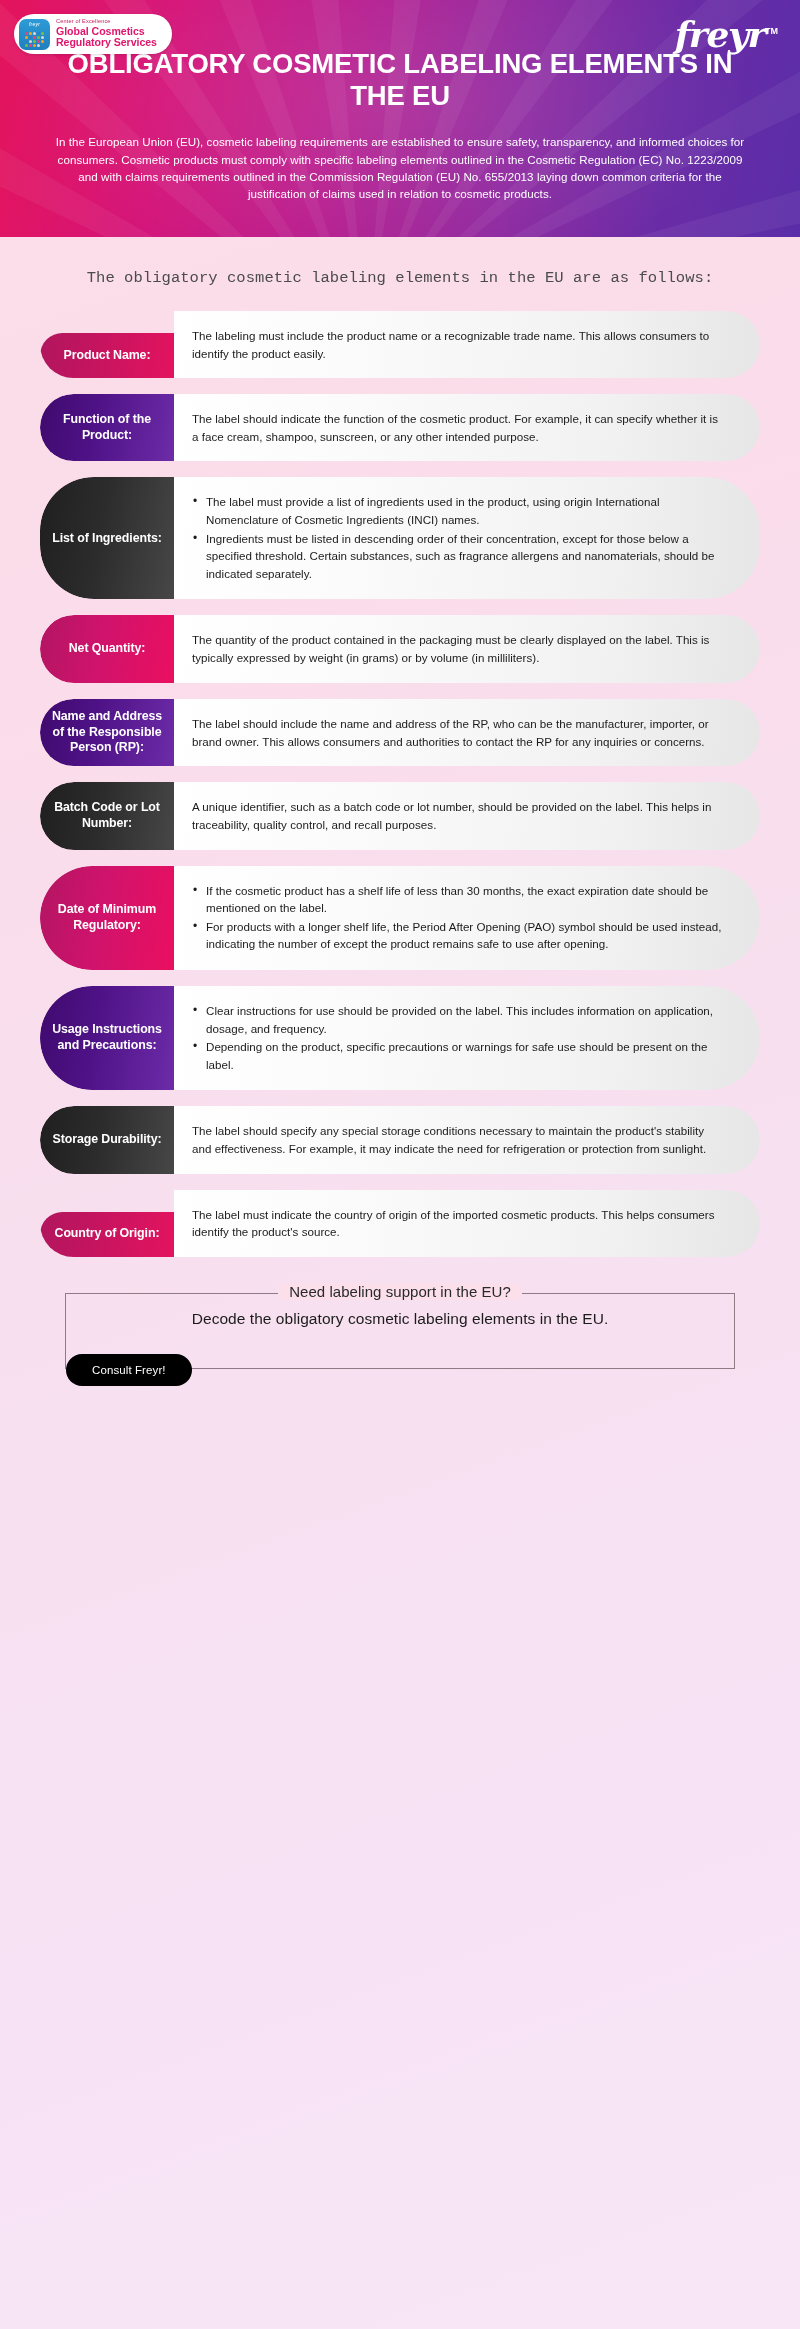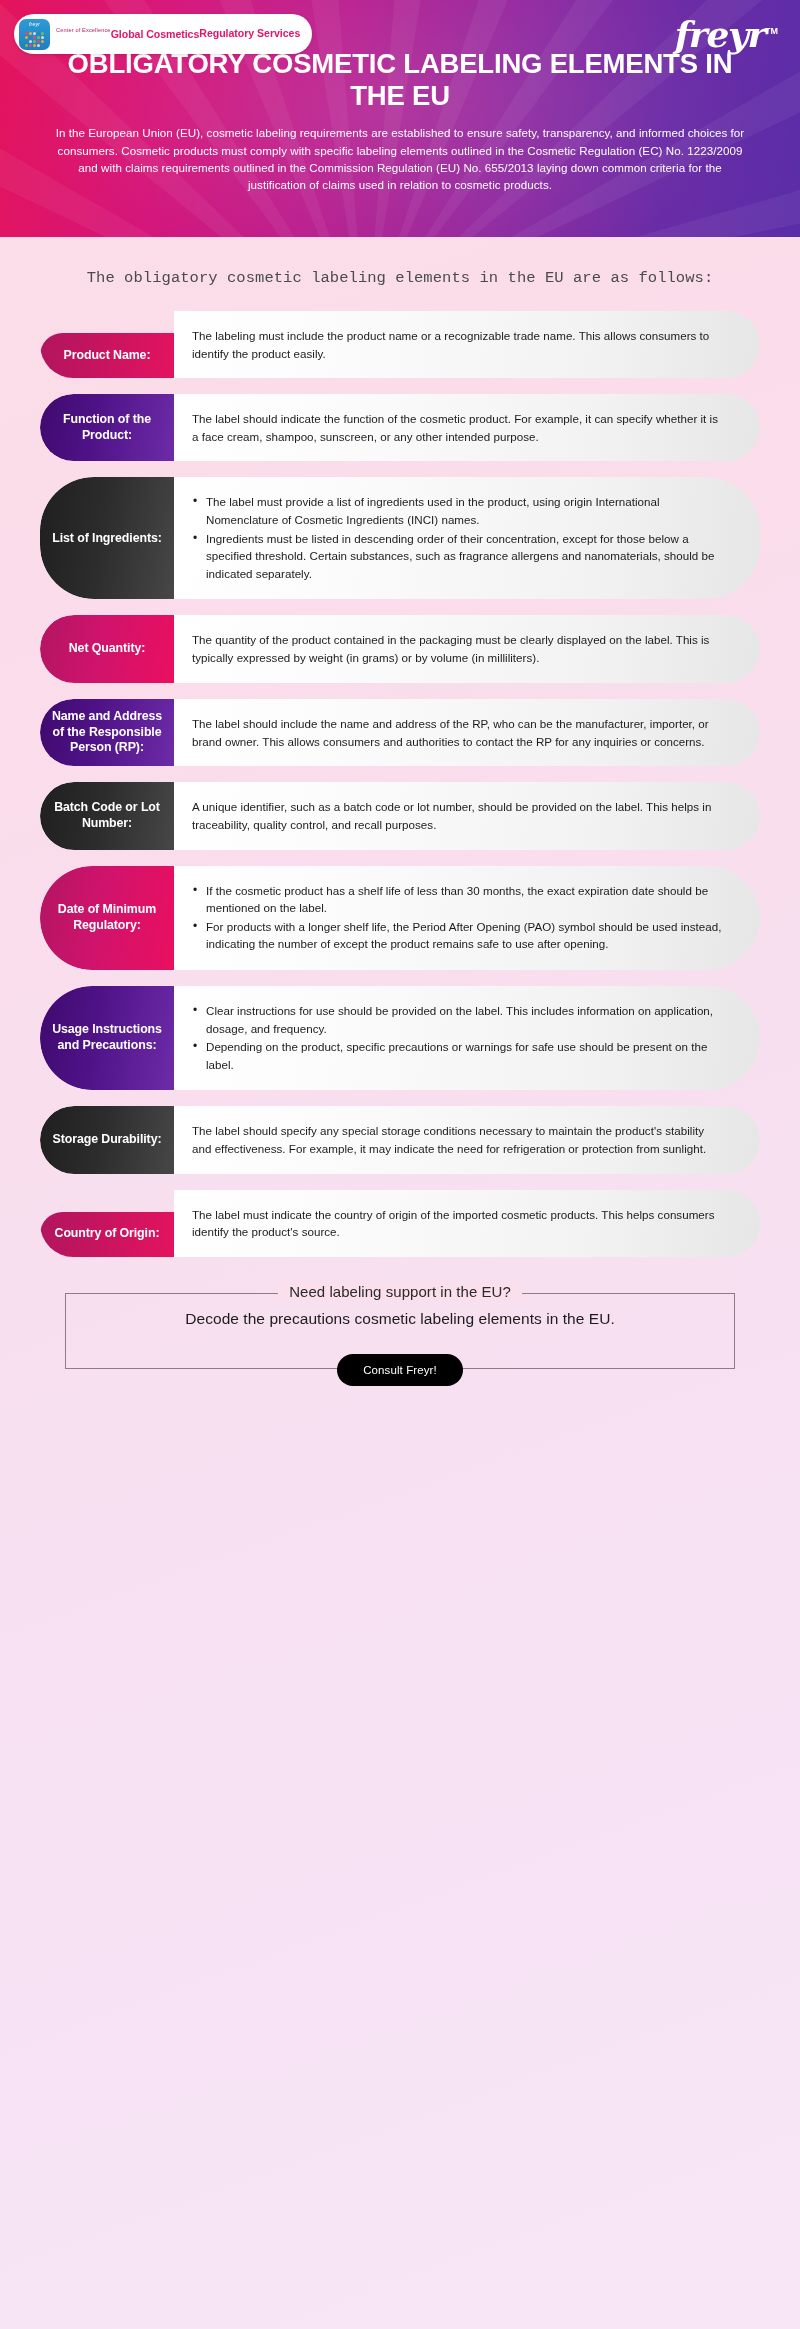--- a/index.html
+++ b/index.html
@@ -88,21 +88,21 @@
     text-align: center;
     font-size: 5px;
     color: #ffffff;
     font-style: italic;
     letter-spacing: .2px;
   }
   .dotgrid { display: flex; flex-direction: column; gap: 1px; }
   .dotrow { display: flex; gap: 1px; }
   .dot { width: 3px; height: 3px; border-radius: 50%; }
 
-  .logo-text { display: flex; flex-direction: row; line-height: 1.05; }
+  .logo-text { display: flex; flex-direction: column; line-height: 1.05; }
   .logo-coe { font-size: 5.6px; color: #c2185b; letter-spacing: .15px; }
   .logo-l1, .logo-l2 {
     font-size: 10.6px;
     font-weight: bold;
     color: #e0156b;
     letter-spacing: -0.05px;
     white-space: nowrap;
   }
   .logo-l1 { margin-top: 1px; }
 
@@ -134,21 +134,21 @@
     color: #ffffff;
     font-size: 27.5px;
     font-weight: bold;
     line-height: 1.17;
     letter-spacing: -0.2px;
     text-transform: uppercase;
   }
   .h-intro {
     position: relative;
     z-index: 4;
-    margin: 12px 54px 0 54px;
+    margin: 21px 54px 0 54px;
     text-align: center;
     color: #ffffff;
     font-size: 11.6px;
     line-height: 1.48;
     letter-spacing: 0.05px;
   }
 
   
   .subtitle {
     text-align: center;
@@ -248,21 +248,20 @@
     text-align: center;
     color: #1c1c1c;
     font-size: 15.5px;
     letter-spacing: 0.05px;
   }
   .cta-wrap {
     position: absolute;
     bottom: -18px;
     left: 0; right: 0;
     display: flex;
-    justify-content: center;
   }
   .cta-btn {
     background: #000000;
     color: #ffffff;
     border: none;
     border-radius: 20px;
     padding: 10px 26px;
     font-size: 11.5px;
     font-family: "Liberation Sans", sans-serif;
     letter-spacing: 0.1px;
@@ -449,19 +448,19 @@
             <p>The label must indicate the country of origin of the imported cosmetic products. This helps consumers identify the product's source.</p>
           </div>
         </div>
       </div>
     </div>
 
   <div class="footer">
     <div class="footer-top">
       <span>Need labeling support in the EU?</span>
     </div>
-    <div class="footer-line2">Decode the precautions cosmetic labeling elements in the EU.</div>
+    <div class="footer-line2">Decode the obligatory cosmetic labeling elements in the EU.</div>
     <div class="cta-wrap">
       <button class="cta-btn">Consult Freyr!</button>
     </div>
   </div>
 
 </div>
 
 </body></html>

